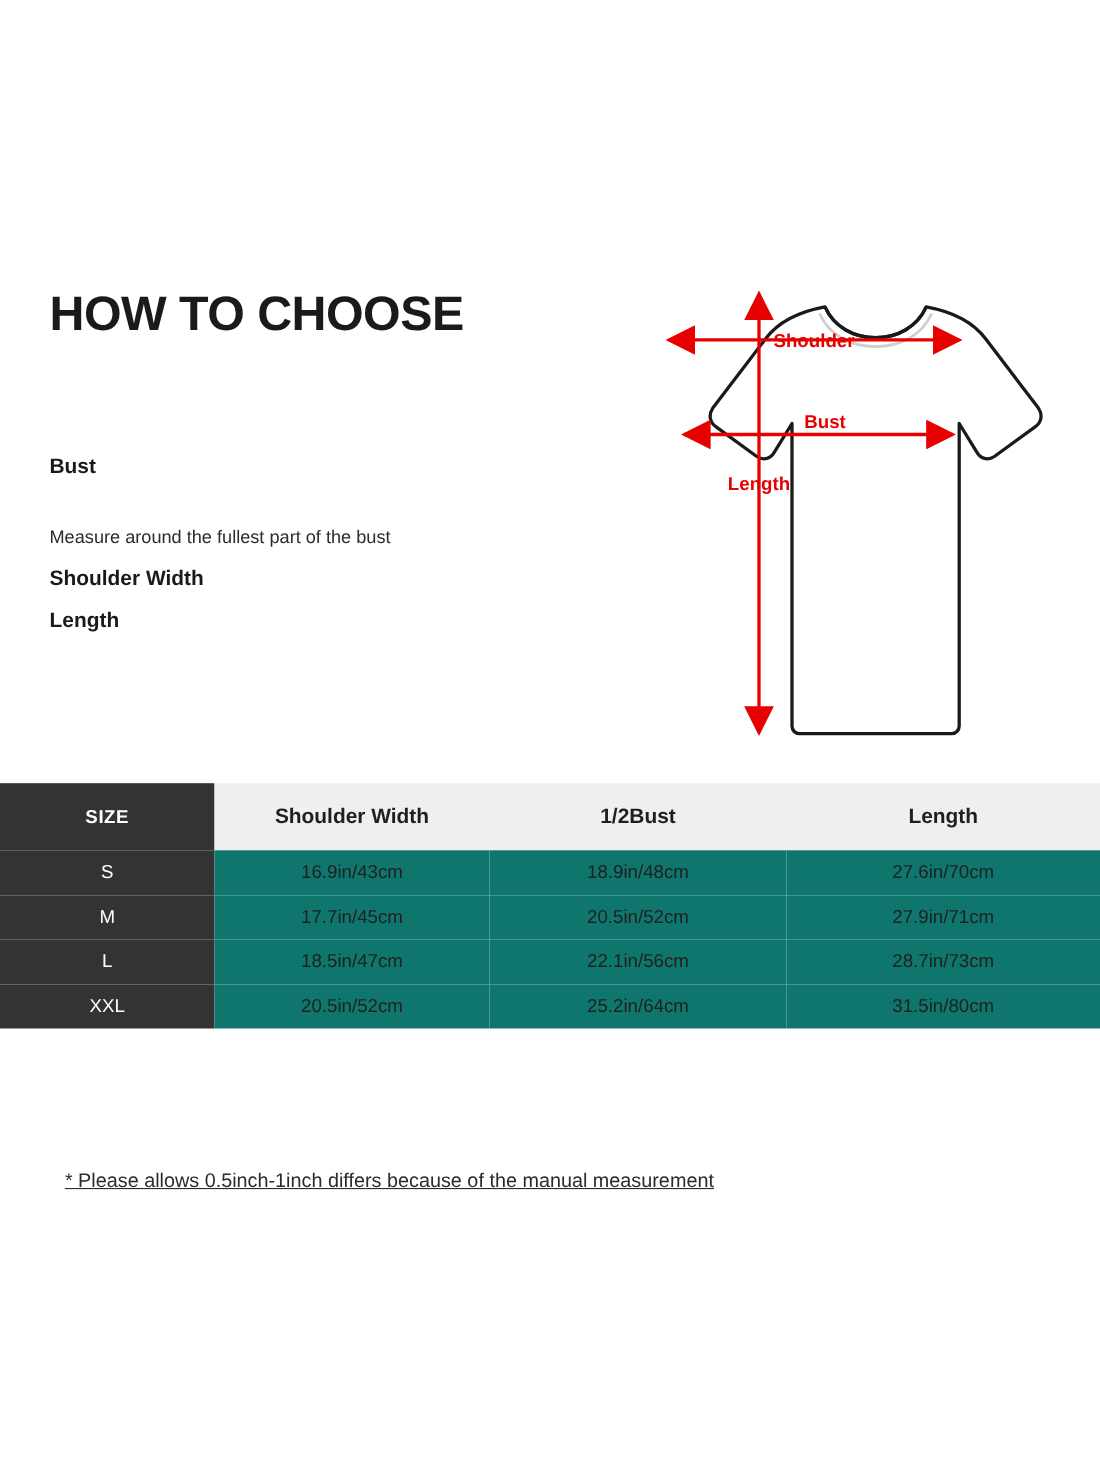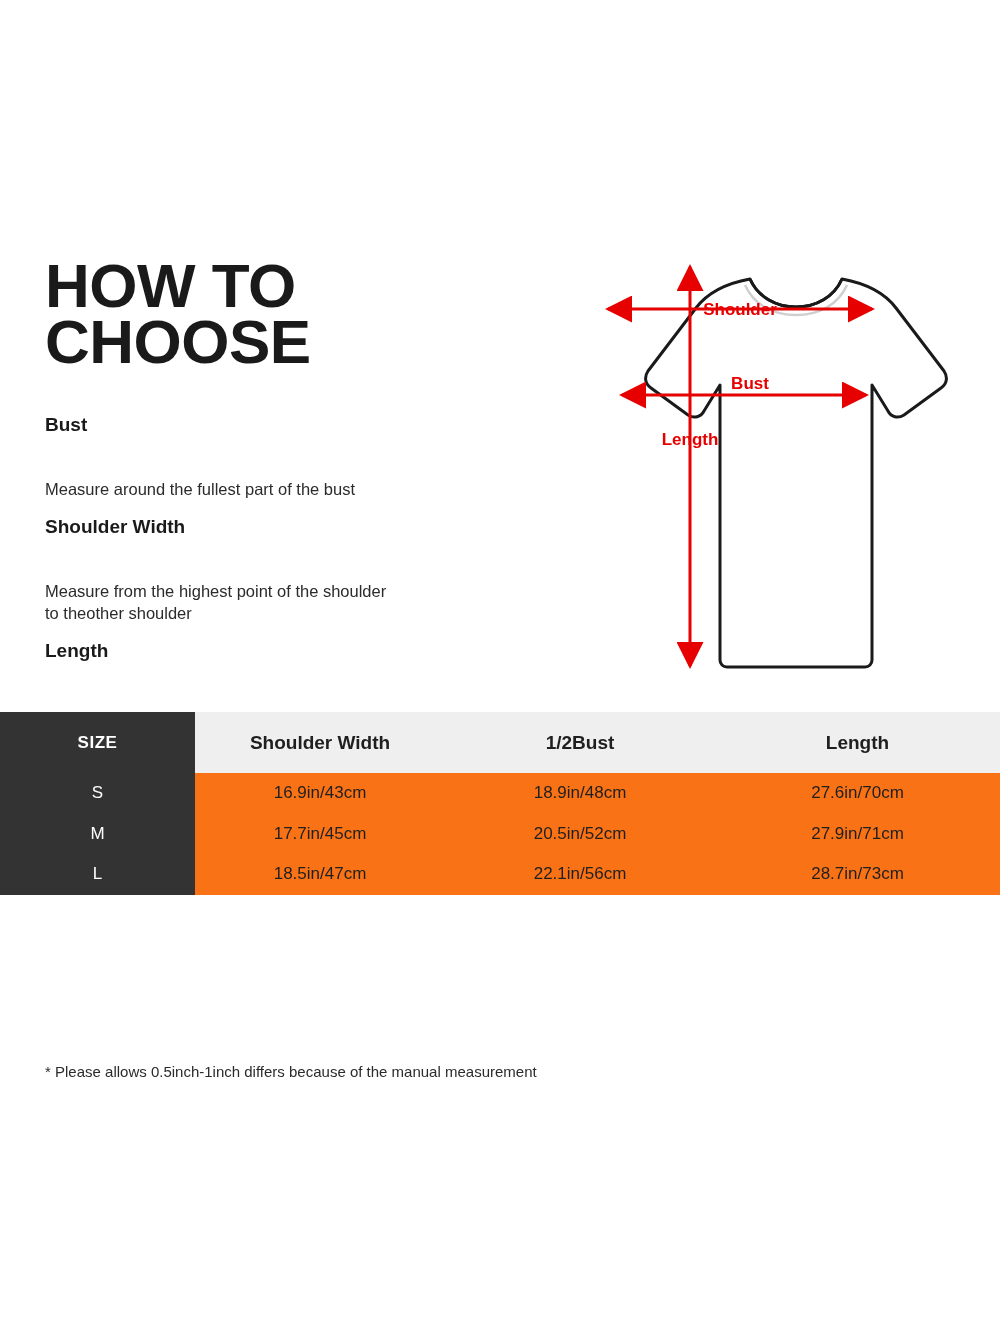--- a/index.html
+++ b/index.html
@@ -21,21 +21,21 @@
     position: relative;
     width: 1000px;
     height: 712px;
   }
 
   .headline {
     position: absolute;
     left: 45px;
     top: 258px;
     width: 470px;
-    font-size: 62px;
+    font-size: 44px;
     line-height: 56px;
     font-weight: bold;
     letter-spacing: -0.5px;
     color: #1a1a1a;
   }
 
   .defs {
     position: absolute;
     left: 45px;
     top: 414px;
@@ -79,21 +79,21 @@
     border-collapse: collapse;
     table-layout: fixed;
   }
   .size-table th, .size-table td {
     text-align: center;
     font-size: 17px;
     font-weight: normal;
     color: #1f1f1f;
     padding: 0;
     height: 40.5px;
-    background: #f97316;
+    background: #0f766e;
   }
   .size-table thead th {
     height: 61px;
     font-size: 19px;
     font-weight: bold;
     background: #efefef;
   }
   .size-table col.c-size { width: 195px; }
   .size-table col.c-sh   { width: 250px; }
   .size-table col.c-bu   { width: 270px; }
@@ -106,43 +106,43 @@
   }
   .size-table thead .sizecell {
     background: #333333;
     color: #ffffff;
     font-weight: bold;
     letter-spacing: 0.5px;
   }
 
   .note {
     position: absolute;
-    left: 45px;
+    left: 59px;
     top: 1063px;
-    font-size: 15px;
+    font-size: 18px;
     color: #2b2b2b;
+    text-decoration: underline;
   }
 </style>
 </head>
 <body>
 
 <div class="top-section">
 
   <div class="headline">
     <div>HOW TO CHOOSE</div>
   </div>
 
   <div class="defs">
     <div class="def-block">
       <div class="def-term">Bust</div>
       <div class="def-desc">Measure around the fullest part of the bust</div>
     </div>
     <div class="def-block">
       <div class="def-term">Shoulder Width</div>
-      <div class="def-desc">Measure from the highest point of the shoulder to theother shoulder</div>
     </div>
     <div class="def-block">
       <div class="def-term">Length</div>
     </div>
   </div>
 
   <div class="shirt-wrap">
     <svg width="490" height="440" viewBox="0 0 490 440" xmlns="http://www.w3.org/2000/svg">
       <defs>
         <marker id="arrR" markerWidth="9" markerHeight="9" refX="8" refY="4.5" orient="auto">
@@ -218,16 +218,22 @@
       <td>17.7in/45cm</td>
       <td>20.5in/52cm</td>
       <td>27.9in/71cm</td>
     </tr>
     <tr>
       <td class="sizecell">L</td>
       <td>18.5in/47cm</td>
       <td>22.1in/56cm</td>
       <td>28.7in/73cm</td>
     </tr>
+    <tr>
+      <td class="sizecell">XXL</td>
+      <td>20.5in/52cm</td>
+      <td>25.2in/64cm</td>
+      <td>31.5in/80cm</td>
+    </tr>
   </tbody>
 </table>
 
 <div class="note">* Please allows 0.5inch-1inch differs because of the  manual measurement</div>
 
 </body></html>

